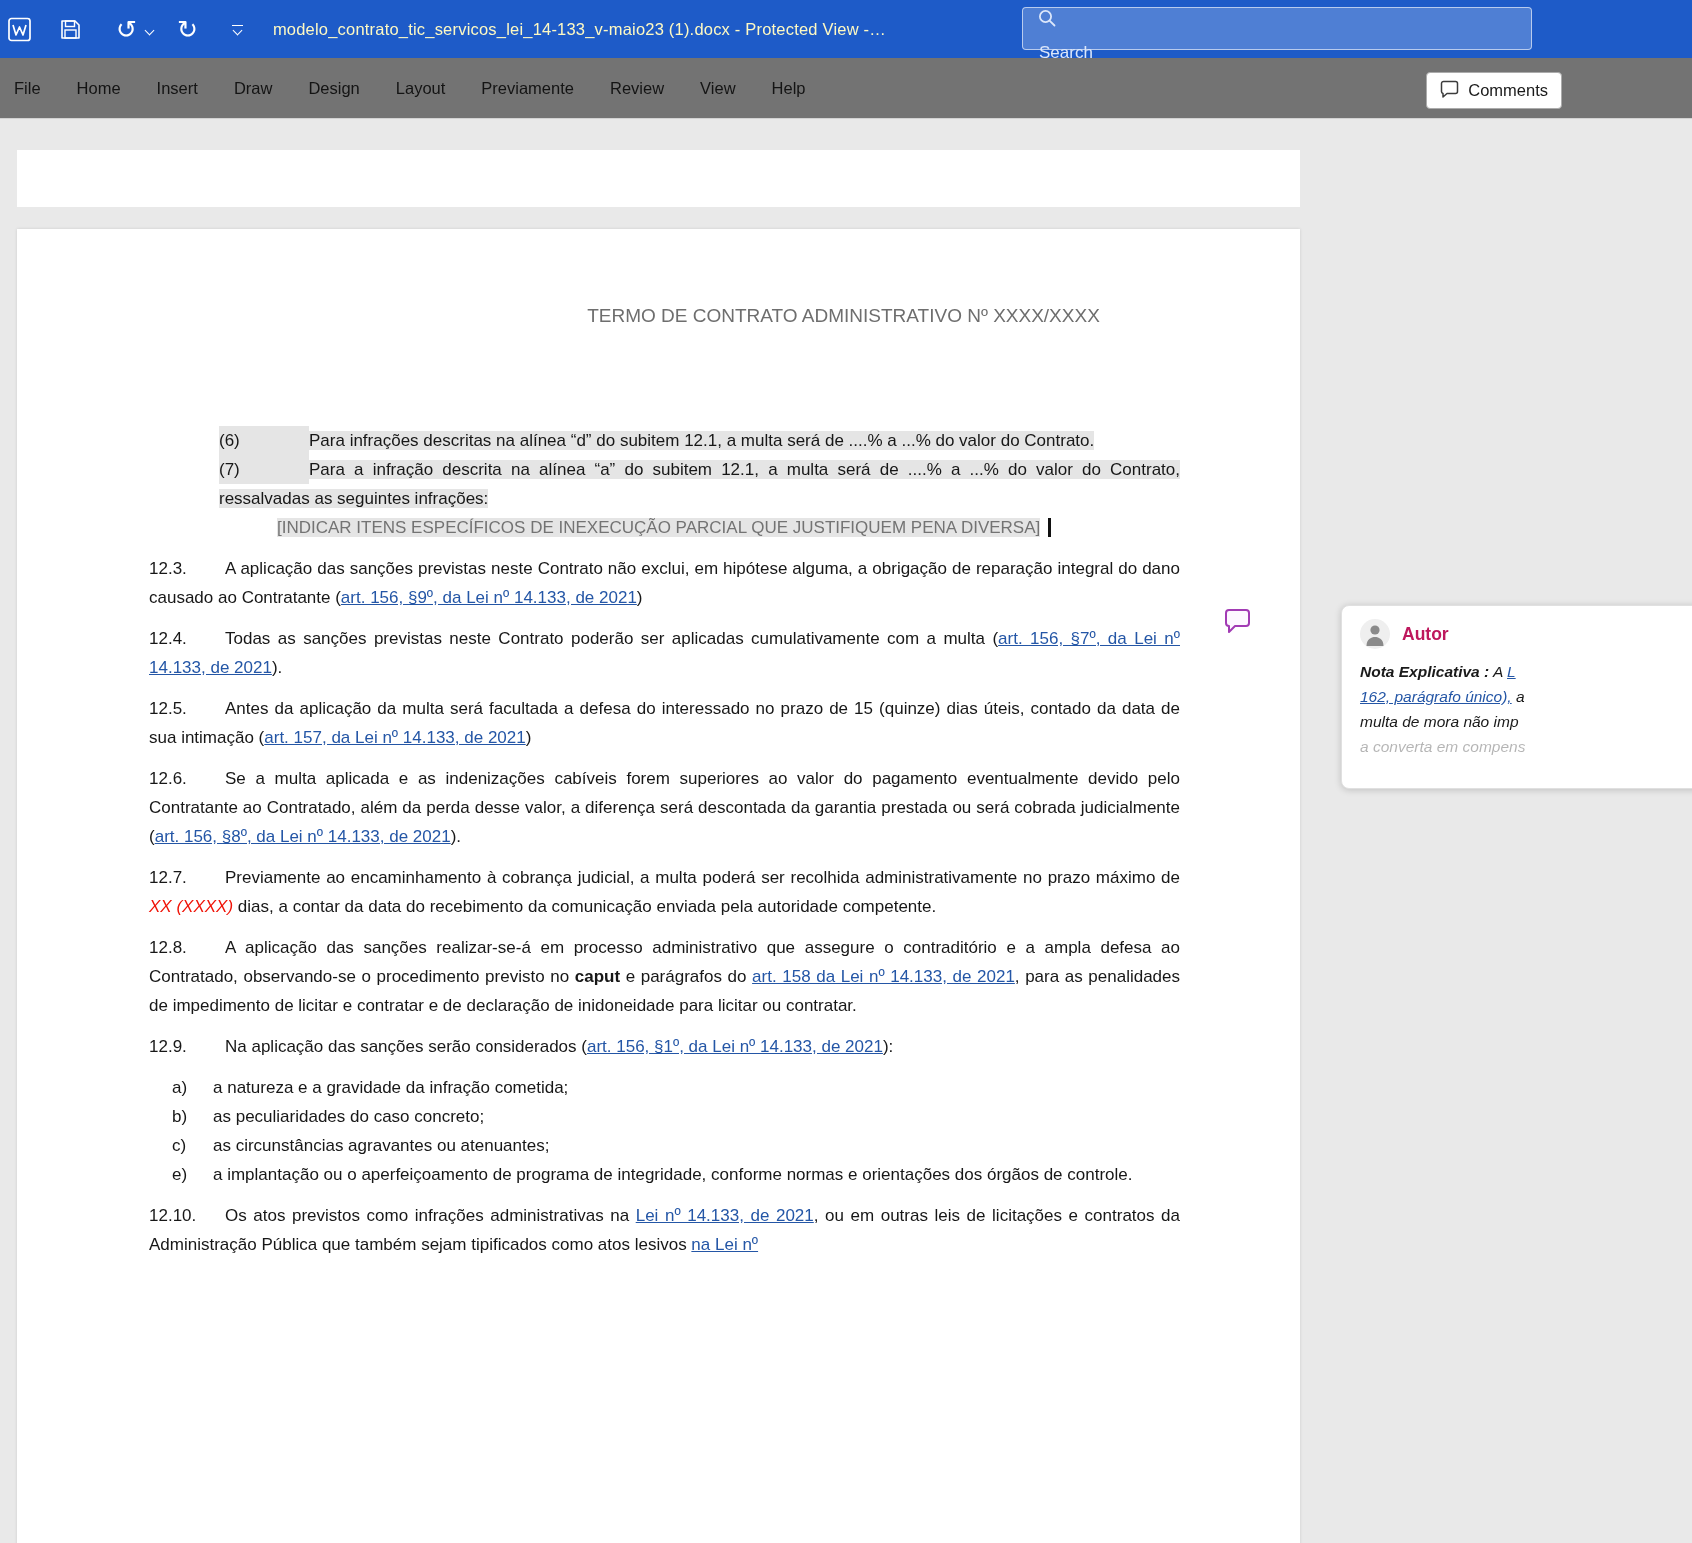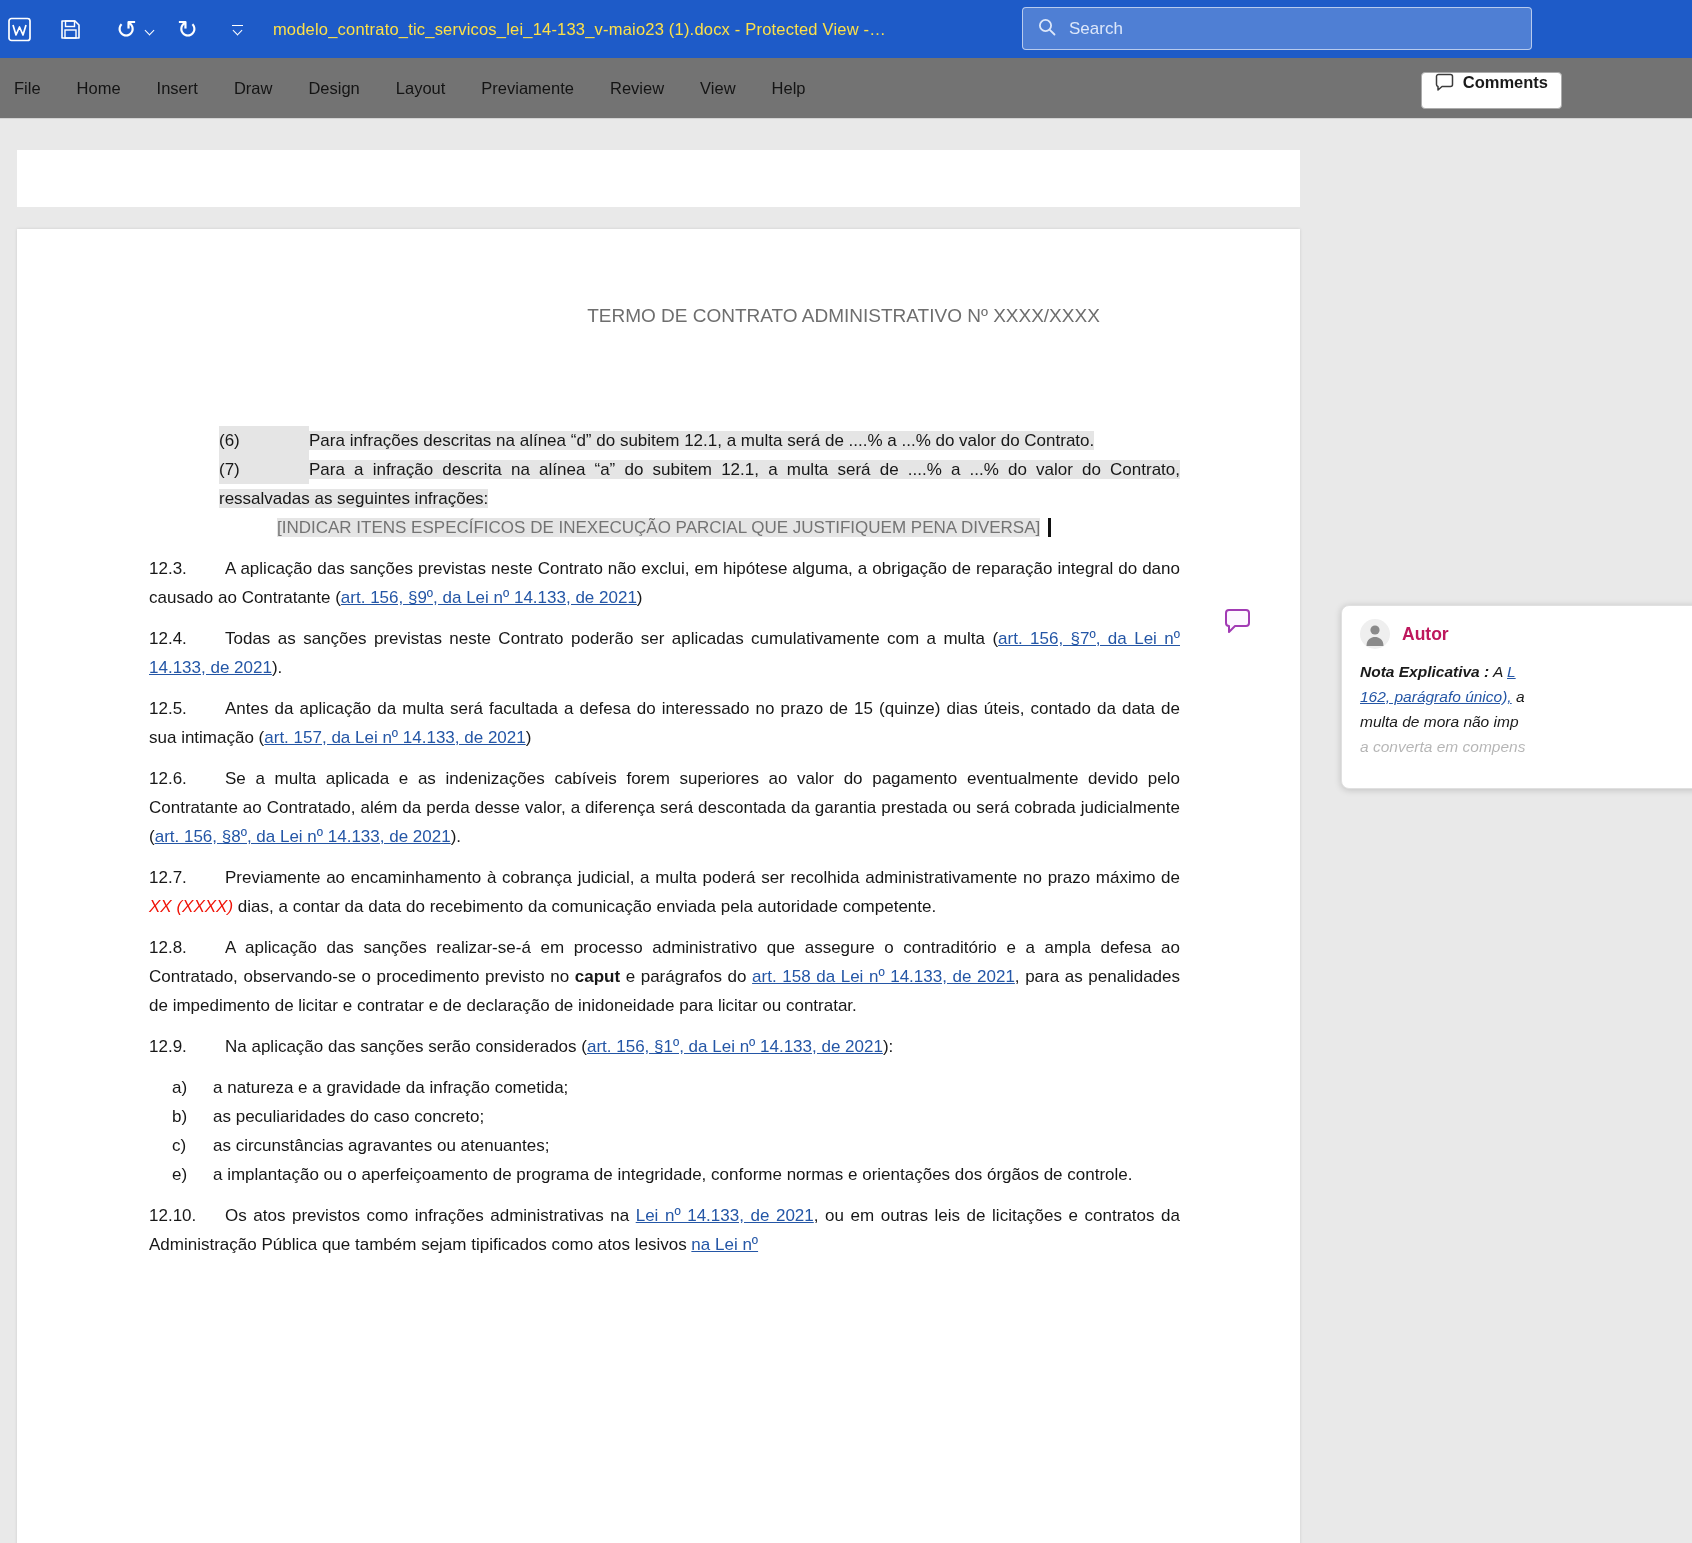--- a/index.html
+++ b/index.html
@@ -12,43 +12,43 @@
     position:absolute;top:0;left:0;right:0;height:58px;background:#1e5bc8;
     display:flex;align-items:center;color:#fff;z-index:30;
   }
   .tb-ico{display:flex;align-items:center;justify-content:center;flex:none;}
   .tb-glyph{color:#fff;font-size:25px;line-height:1;}
   .chev{width:8px;height:8px;border-left:1.6px solid #fff;border-bottom:1.6px solid #fff;
     transform:rotate(-45deg);display:inline-block;}
   .chev-sm{width:6px;height:6px;margin-top:2px;}
   .qat-chev{display:flex;flex-direction:column;align-items:center;}
   .qat-bar{width:11px;border-top:1.6px solid #fff;margin-bottom:3px;}
-  .tb-title{margin-left:30px;font-size:16.5px;color:#fde047;white-space:nowrap;letter-spacing:.2px;}
+  .tb-title{margin-left:30px;font-size:16.5px;color:#fef9c3;white-space:nowrap;letter-spacing:.2px;}
   .tb-search{
     position:absolute;left:1022px;top:7px;width:510px;height:43px;box-sizing:border-box;
     background:rgba(255,255,255,.22);border:1px solid rgba(255,255,255,.6);border-radius:4px;
-    display:flex;align-items:center;padding-left:14px;gap:10px;
+    display:flex;padding-left:14px;gap:10px;flex-direction:column;
   }
   .tb-search input{
     background:transparent;border:none;outline:none;color:#fff;font-size:17px;width:420px;
     font-family:"Liberation Sans",sans-serif;
   }
   .tb-search input::placeholder{color:#dce7fa;}
   
   .ribbon{
     position:absolute;top:58px;left:0;right:0;height:60px;background:#737373;
     border-bottom:1px solid #d2d2d2;z-index:25;
   }
   .ribbon-tabs{display:flex;align-items:center;height:100%;padding-left:14px;gap:36px;}
   .rtab{font-size:16.5px;color:#141414;cursor:pointer;white-space:nowrap;}
   .comments-btn{
     position:absolute;right:130px;top:14px;height:37px;box-sizing:border-box;
-    display:flex;align-items:flex-start;gap:9px;padding:0 13px;
+    display:flex;align-items:center;gap:9px;padding:0 13px;
     border:1px solid #ababab;border-radius:4px;background:#fff;
-    font-size:16.5px;color:#1a1a1a;cursor:pointer;font-weight:bold;
+    font-size:16.5px;color:#1a1a1a;cursor:pointer;
   }
   
   .workspace{position:absolute;top:119px;left:0;right:0;bottom:0;background:#e9e9e9;}
   .page-prev{position:absolute;left:17px;top:31px;width:1283px;height:57px;background:#fff;}
   .page{
     position:absolute;left:17px;top:110px;width:1283px;height:1330px;background:#fff;
     box-sizing:border-box;padding:72px 120px 0 120px;box-shadow:0 0 3px rgba(0,0,0,.12);
   }
   
   .doc{font-size:17px;line-height:29px;color:#171717;}

